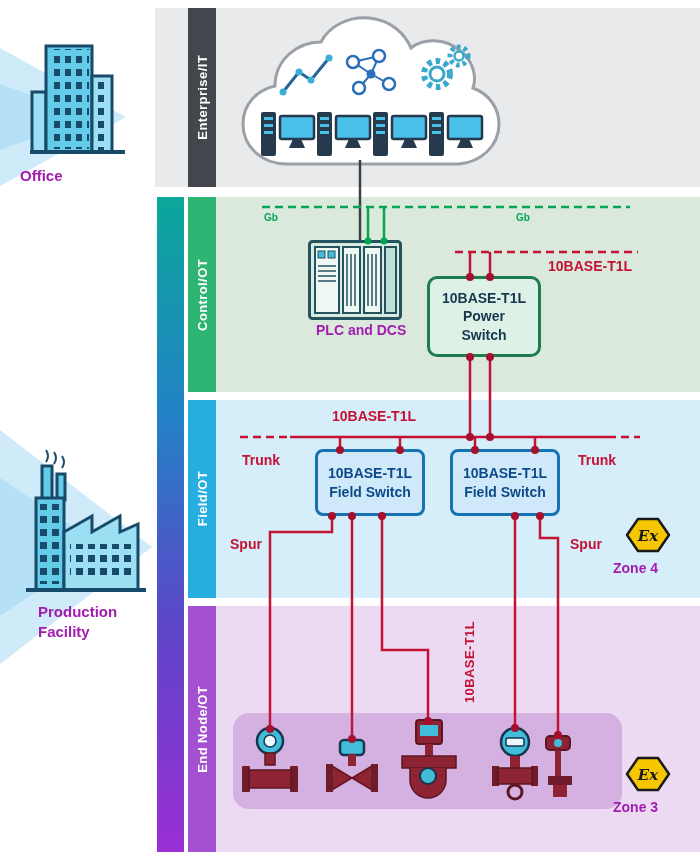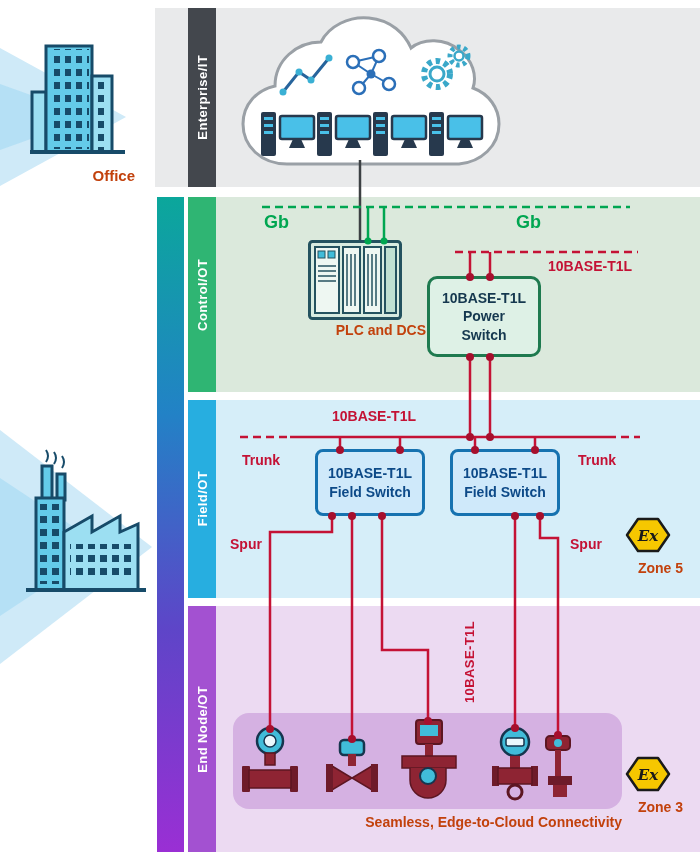--- a/index.html
+++ b/index.html
@@ -9,22 +9,22 @@
   .abs{position:absolute}
   .band-bg{position:absolute}
   .vlabel{position:absolute;display:flex;align-items:center;justify-content:center;color:#fff;font-weight:bold;font-size:13px}
   .vlabel span{writing-mode:vertical-rl;transform:rotate(180deg);letter-spacing:.4px;white-space:nowrap}
   .vlabel-red{color:#c41235}
   .box{position:absolute;display:flex;align-items:center;justify-content:center;text-align:center;font-weight:bold;white-space:pre-line;line-height:1.3}
   .box-power{background:#def1e6;border:3px solid #1e7a4f;border-radius:10px;color:#15384f;font-size:14px}
   .box-field{background:#cfe9fa;border:3px solid #1672b0;border-radius:8px;color:#0d4a88;font-size:14px}
   .lbl{position:absolute;font-weight:bold}
   .lbl-red{color:#c41235;font-size:14px}
-  .lbl-green{color:#00a651;font-size:18px}
-  .lbl-dark{color:#c2410c;font-size:14px;text-align:right}
+  .lbl-green{color:#00a651;font-size:10px}
+  .lbl-dark{color:#a21caf;font-size:14px;text-align:left}
   .lbl-big{font-size:15px;line-height:1.3}
   #gradient-bar{background:linear-gradient(180deg,#0ba79b 0%,#2282c6 33%,#5e45c8 66%,#9a2fd4 100%)}
   #connectors{pointer-events:none}
   #devices-panel{background:#d5b1e2;border-radius:16px}
 </style>
 </head>
 <body>
 
 <div id="canvas">
 
@@ -64,20 +64,21 @@
     </defs>
     <path d="M20 14 q4 -6 0 -12 M28 16 q4 -6 0 -12 M36 20 q4 -6 0 -12" stroke="#174b69" fill="none" stroke-width="2"></path>
     <rect x="16" y="18" width="10" height="34" fill="#64cbe9" stroke="#174b69" stroke-width="3"></rect>
     <rect x="31" y="26" width="8" height="26" fill="#64cbe9" stroke="#174b69" stroke-width="3"></rect>
     <rect x="10" y="50" width="28" height="92" fill="#64cbe9" stroke="#174b69" stroke-width="3"></rect>
     <rect x="14" y="56" width="20" height="80" fill="url(#win2)"></rect>
     <path d="M38 142 V84 L66 68 V84 L94 68 V84 L112 76 V142 Z" fill="#9cdff2" stroke="#174b69" stroke-width="3"></path>
     <rect x="44" y="96" width="62" height="34" fill="url(#win2)"></rect>
     <line x1="0" y1="142" x2="120" y2="142" stroke="#174b69" stroke-width="4"></line>
   </svg>
+  <div class="lbl lbl-dark lbl-big" style="left:38px;top:602px;width:100px">Production Facility</div>
 
   <div class="vlabel" style="left:188px;top:8px;width:28px;height:179px;background:#43474d">
       <span>Enterprise/IT</span>
     </div>
   <div class="vlabel" style="left:188px;top:197px;width:28px;height:195px;background:#2fb573">
       <span>Control/OT</span>
     </div>
   <div class="vlabel" style="left:188px;top:400px;width:28px;height:198px;background:#27aee0">
       <span>Field/OT</span>
     </div>
@@ -192,21 +193,21 @@
   <div class="box box-field" style="left:450px;top:449px;width:110px;height:67px">10BASE-T1L
 Field Switch</div>
 
   <div class="lbl lbl-red" style="left:230px;top:536px">Spur</div>
   <div class="lbl lbl-red" style="left:570px;top:536px">Spur</div>
 
   <svg class="abs" style="left:624px;top:516px" width="48" height="38" viewBox="0 0 48 38">
     <polygon points="14,3 34,3 45,19 34,35 14,35 3,19" fill="#f6c700" stroke="#1a1a1a" stroke-width="2.5" stroke-linejoin="round"></polygon>
     <text x="24" y="25" text-anchor="middle" font-size="15" font-weight="bold" font-style="italic" font-family="DejaVu Serif, serif" fill="#1a1a1a">Ex</text>
   </svg>
-  <div class="lbl lbl-dark" style="left:613px;top:560px;width:70px">Zone 5</div>
+  <div class="lbl lbl-dark" style="left:613px;top:560px;width:70px">Zone 4</div>
 
   <div class="vlabel vlabel-red" style="left:456px;top:610px;width:26px;height:105px">
       <span>10BASE-T1L</span>
     </div>
 
   <div id="devices-panel" class="abs" style="left:233px;top:713px;width:389px;height:96px"></div>
 
   <svg class="abs" style="left:242px;top:726px" width="56" height="78" viewBox="0 0 56 78">
     <circle cx="28" cy="15" r="13" fill="#41bcd9" stroke="#16354e" stroke-width="2.5"></circle>
     <circle cx="28" cy="15" r="6" fill="#eaf8fd" stroke="#16354e" stroke-width="1.5"></circle>
@@ -241,21 +242,20 @@
     <circle cx="23" cy="66" r="7" fill="none" stroke="#5c1622" stroke-width="3"></circle>
   </svg>
   <svg class="abs" style="left:540px;top:734px" width="40" height="68" viewBox="0 0 40 68">
     <rect x="6" y="2" width="24" height="14" rx="4" fill="#8e2433" stroke="#5c1622" stroke-width="2"></rect>
     <circle cx="18" cy="9" r="4" fill="#41bcd9"></circle>
     <rect x="15" y="16" width="6" height="26" fill="#8e2433"></rect>
     <rect x="8" y="42" width="24" height="9" fill="#6e1b2a"></rect>
     <rect x="13" y="51" width="14" height="12" fill="#8e2433"></rect>
   </svg>
 
-  <div class="lbl lbl-dark" style="left:233px;top:814px;width:389px">Seamless, Edge-to-Cloud Connectivity</div>
 
   <svg class="abs" style="left:624px;top:755px" width="48" height="38" viewBox="0 0 48 38">
     <polygon points="14,3 34,3 45,19 34,35 14,35 3,19" fill="#f6c700" stroke="#1a1a1a" stroke-width="2.5" stroke-linejoin="round"></polygon>
     <text x="24" y="25" text-anchor="middle" font-size="15" font-weight="bold" font-style="italic" font-family="DejaVu Serif, serif" fill="#1a1a1a">Ex</text>
   </svg>
   <div class="lbl lbl-dark" style="left:613px;top:799px;width:70px">Zone 3</div>
 
   <svg id="connectors" class="abs" style="left:0;top:0" width="700" height="852" viewBox="0 0 700 852">
     <path d="M360 160 V240" stroke="#3c4043" stroke-width="2.5" fill="none"></path>
     <g stroke="#00a651" fill="none" stroke-width="2.5">

